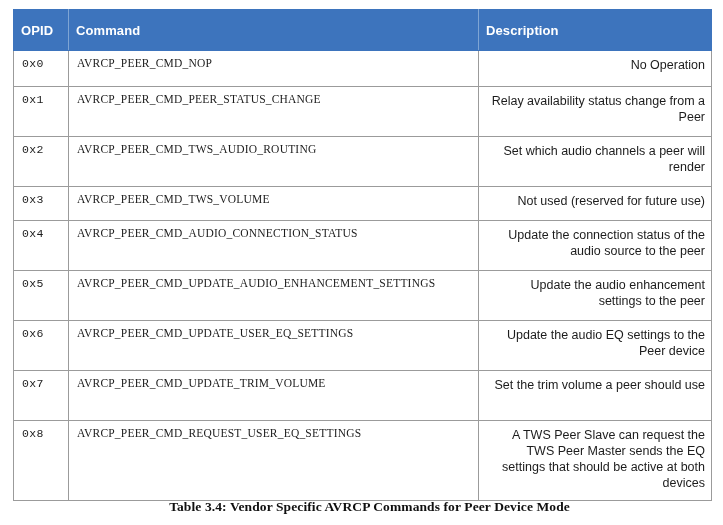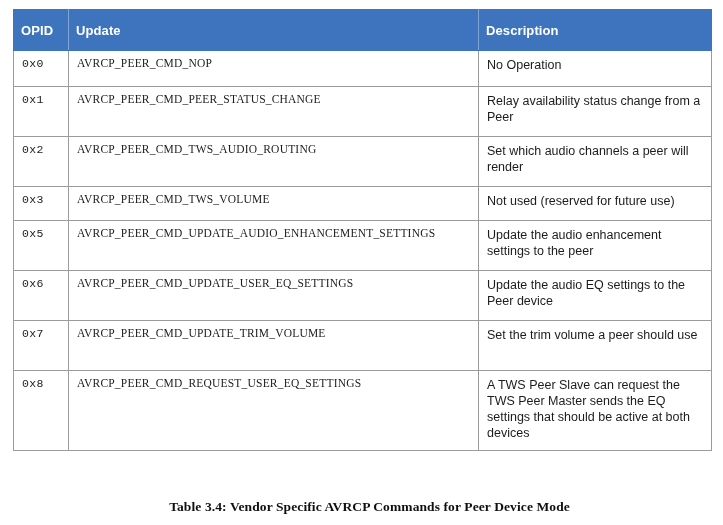--- a/index.html
+++ b/index.html
@@ -77,20 +77,21 @@
     color: #2a2a2a;
     padding-left: 10px;
   }
   td.td-desc {
     font-family: "Liberation Sans", sans-serif;
     font-size: 12.5px;
     line-height: 16px;
     color: #141414;
     padding-left: 8px;
     padding-top: 7px;
+    text-align: right;
   }
 
   #caption {
     position: absolute;
     left: 8px;
     top: 499px;
     width: 723px;
     text-align: center;
     font-family: "Liberation Serif", serif;
     font-weight: bold;
@@ -107,21 +108,21 @@
   <div id="table-wrap">
     <table class="cmd-table">
       <colgroup>
         <col class="c-opid">
         <col class="c-cmd">
         <col class="c-desc">
       </colgroup>
       <thead>
         <tr>
           <th class="th-opid">OPID</th>
-          <th class="th-cmd">Update</th>
+          <th class="th-cmd">Command</th>
           <th class="th-desc">Description</th>
         </tr>
       </thead>
       <tbody id="table-body">
           <tr style="height: 36px; margin-top: 24px;">
             <td class="td-opid">0x0</td>
             <td class="td-cmd">AVRCP_PEER_CMD_NOP</td>
             <td class="td-desc">No Operation</td>
           </tr>
           <tr style="height: 50px;">
@@ -131,20 +132,25 @@
           </tr>
           <tr style="height: 50px;">
             <td class="td-opid">0x2</td>
             <td class="td-cmd">AVRCP_PEER_CMD_TWS_AUDIO_ROUTING</td>
             <td class="td-desc">Set which audio channels a peer will render</td>
           </tr>
           <tr style="height: 34px;">
             <td class="td-opid">0x3</td>
             <td class="td-cmd">AVRCP_PEER_CMD_TWS_VOLUME</td>
             <td class="td-desc">Not used (reserved for future use)</td>
+          </tr>
+          <tr style="height: 50px;">
+            <td class="td-opid">0x4</td>
+            <td class="td-cmd">AVRCP_PEER_CMD_AUDIO_CONNECTION_STATUS</td>
+            <td class="td-desc">Update the connection status of the audio source to the peer</td>
           </tr>
           <tr style="height: 50px;">
             <td class="td-opid">0x5</td>
             <td class="td-cmd">AVRCP_PEER_CMD_UPDATE_AUDIO_ENHANCEMENT_SETTINGS</td>
             <td class="td-desc">Update the audio enhancement settings to the peer</td>
           </tr>
           <tr style="height: 50px;">
             <td class="td-opid">0x6</td>
             <td class="td-cmd">AVRCP_PEER_CMD_UPDATE_USER_EQ_SETTINGS</td>
             <td class="td-desc">Update the audio EQ settings to the Peer device</td>

